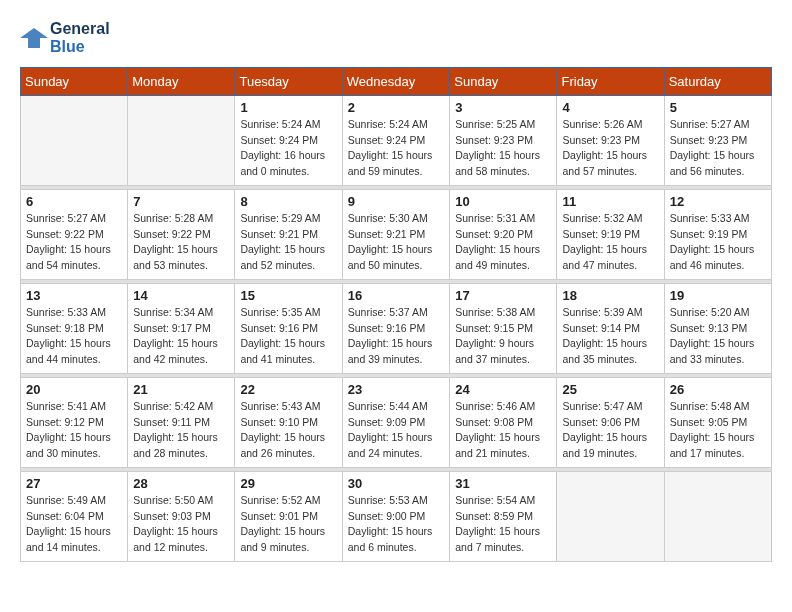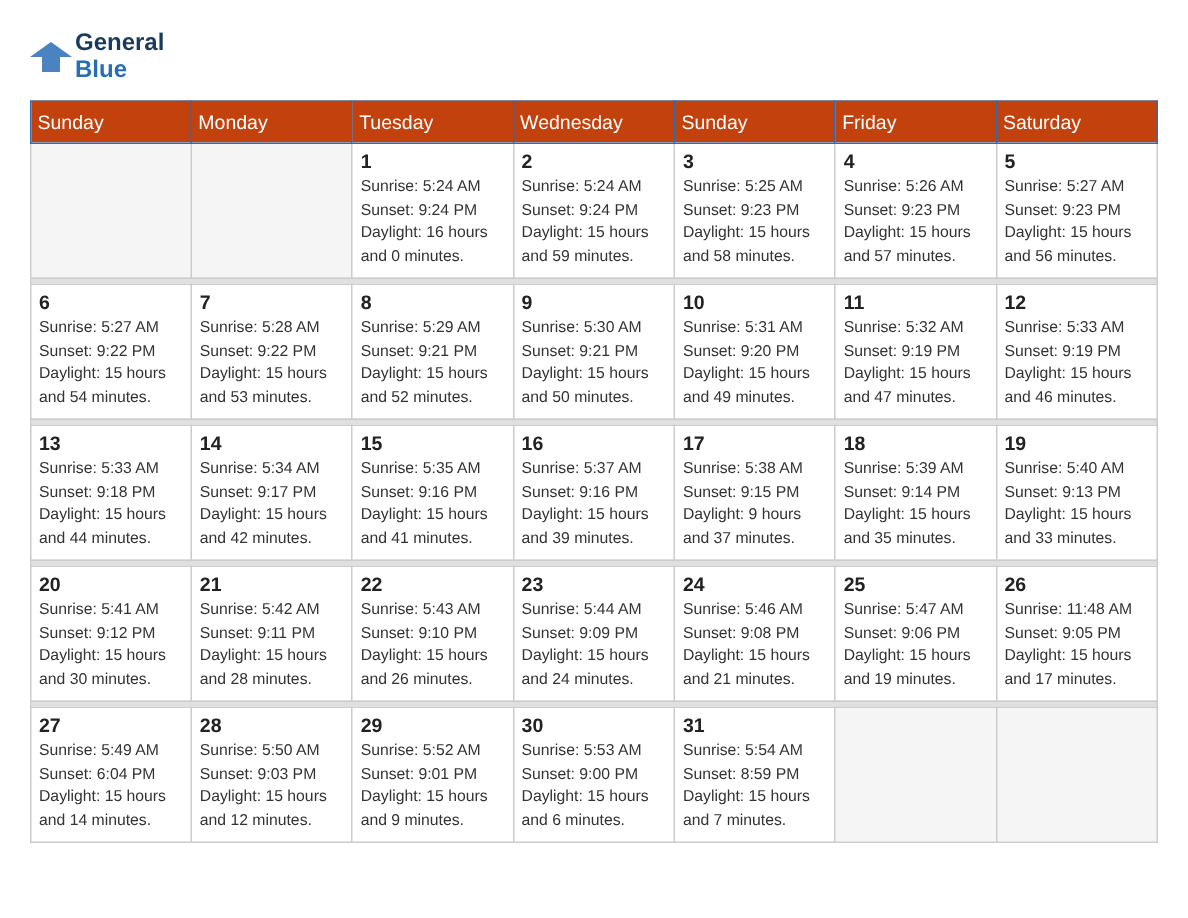--- a/index.html
+++ b/index.html
@@ -260,21 +260,21 @@
           <div class="day-number">18</div>
           <div class="day-info">
             <div>Sunrise: 5:39 AM</div>
             <div>Sunset: 9:14 PM</div>
             <div>Daylight: 15 hours and 35 minutes.</div>
           </div>
         </td>
         <td>
           <div class="day-number">19</div>
           <div class="day-info">
-            <div>Sunrise: 5:40 AM</div>
+            <div>Sunrise: 5:20 AM</div>
             <div>Sunset: 9:13 PM</div>
             <div>Daylight: 15 hours and 33 minutes.</div>
           </div>
         </td>
       </tr>
       <tr>
         <td colspan="7" style="height: 4px; padding: 0px; background-color: rgb(224, 224, 224); border: 1px solid rgb(204, 204, 204);"></td>
       </tr>
       <tr>
         <td>
@@ -321,21 +321,21 @@
           <div class="day-number">25</div>
           <div class="day-info">
             <div>Sunrise: 5:47 AM</div>
             <div>Sunset: 9:06 PM</div>
             <div>Daylight: 15 hours and 19 minutes.</div>
           </div>
         </td>
         <td>
           <div class="day-number">26</div>
           <div class="day-info">
-            <div>Sunrise: 11:48 AM</div>
+            <div>Sunrise: 5:48 AM</div>
             <div>Sunset: 9:05 PM</div>
             <div>Daylight: 15 hours and 17 minutes.</div>
           </div>
         </td>
       </tr>
       <tr>
         <td colspan="7" style="height: 4px; padding: 0px; background-color: rgb(224, 224, 224); border: 1px solid rgb(204, 204, 204);"></td>
       </tr>
       <tr>
         <td>

